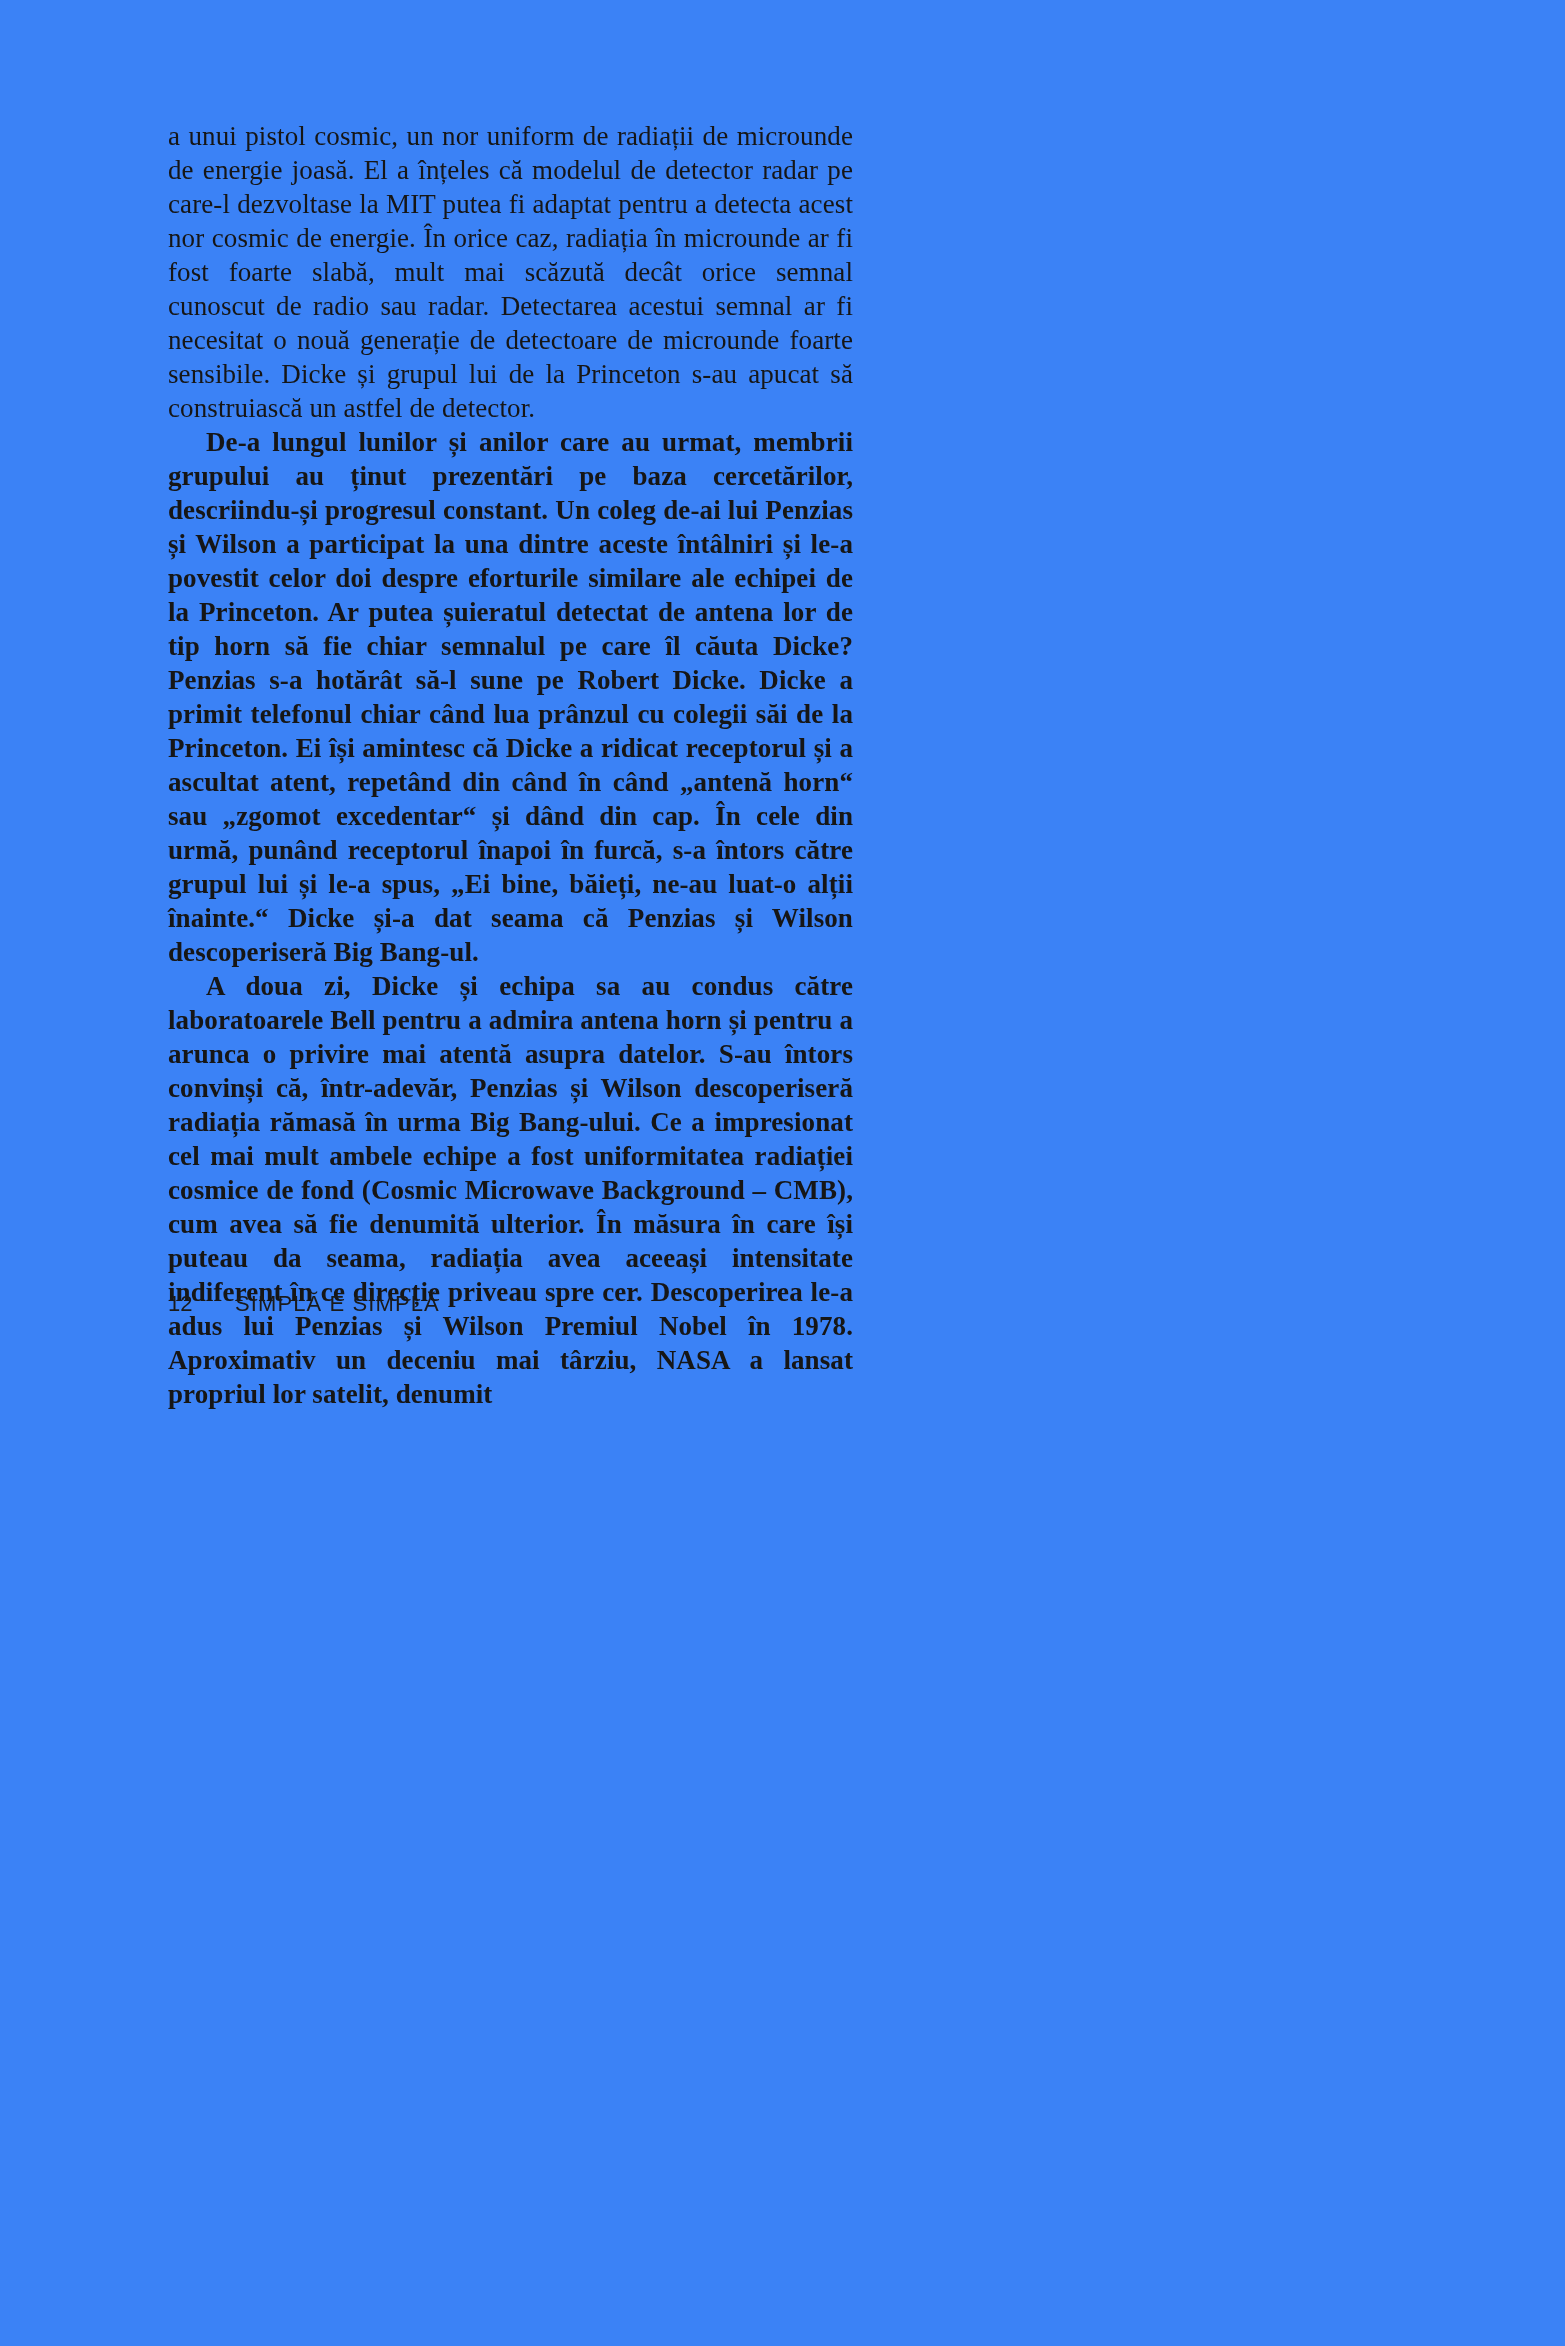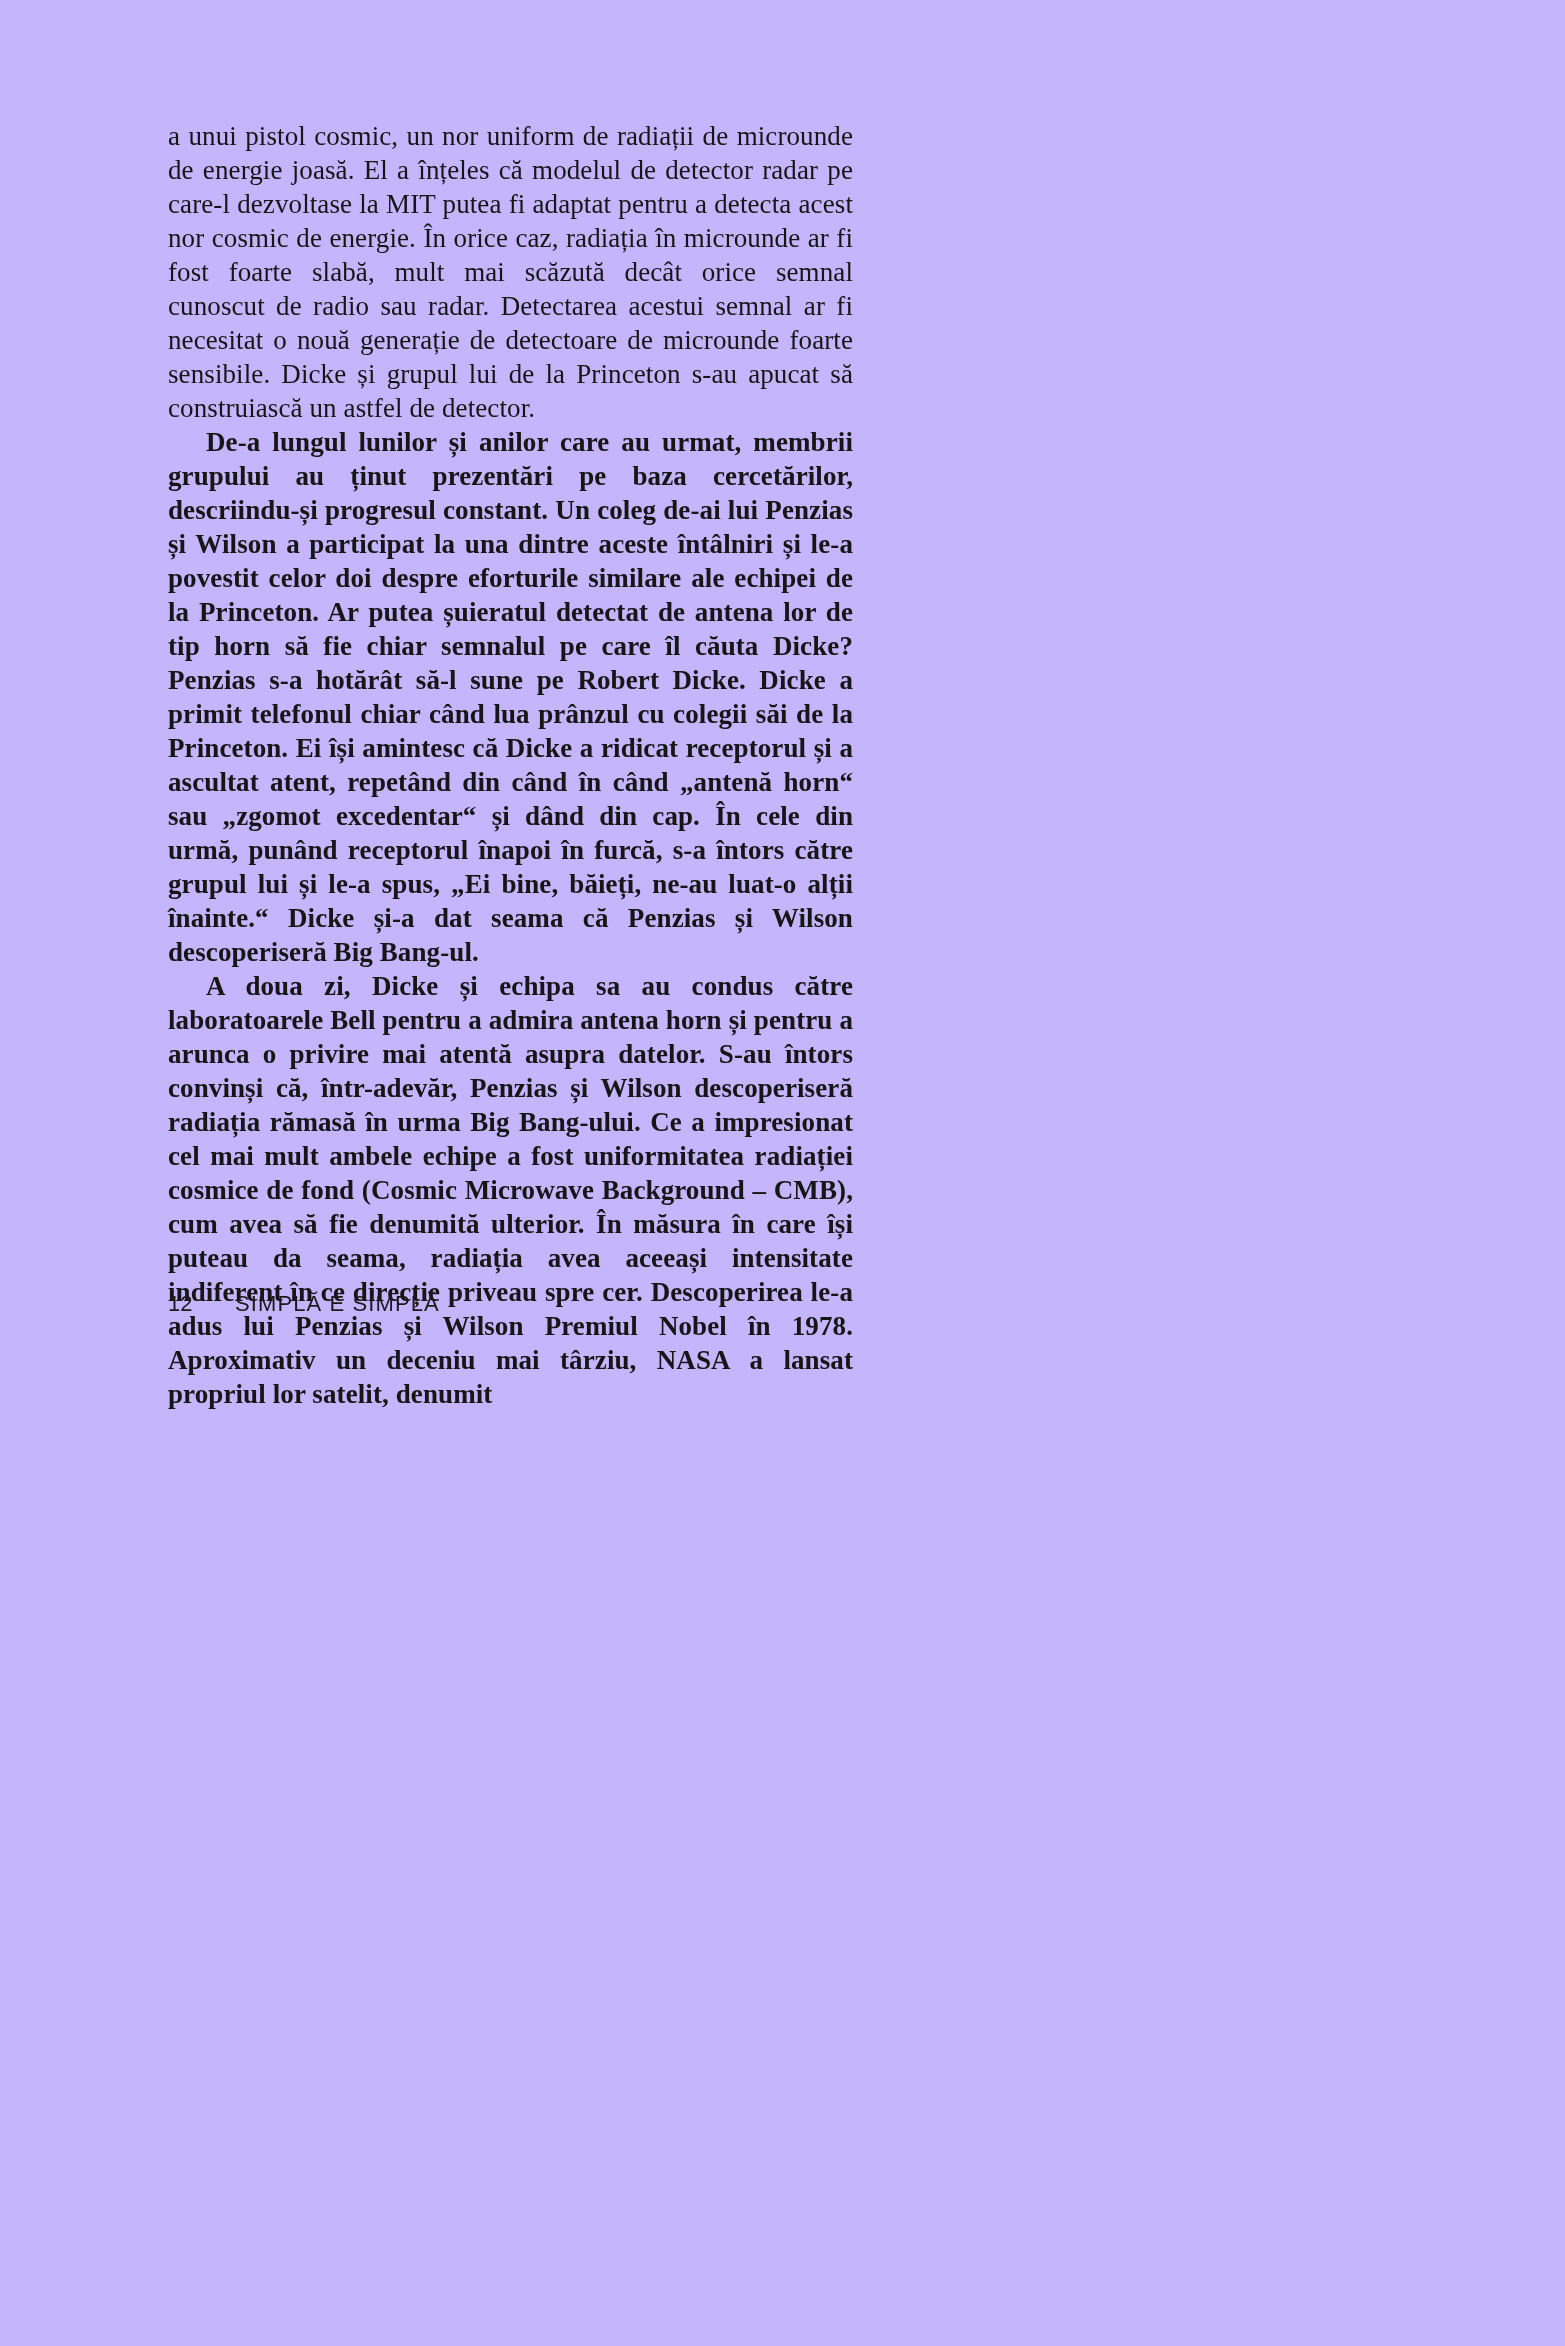--- a/index.html
+++ b/index.html
@@ -11,21 +11,21 @@
     width: 1565px;
     height: 2347px;
     background: #ffffff;
     position: relative;
     font-family: "Liberation Serif", "DejaVu Serif", serif;
     color: #161616;
   }
   .page {
     position: absolute;
     inset: 0;
-    background: #c4b5fd;
+    background: #3b82f6;
   }
   .text-block {
     position: absolute;
     left: 168px;
     top: 119px;
     width: 685px;
     font-size: 27px;
     line-height: 34px;
     text-align: justify;
     letter-spacing: 0.1px;

